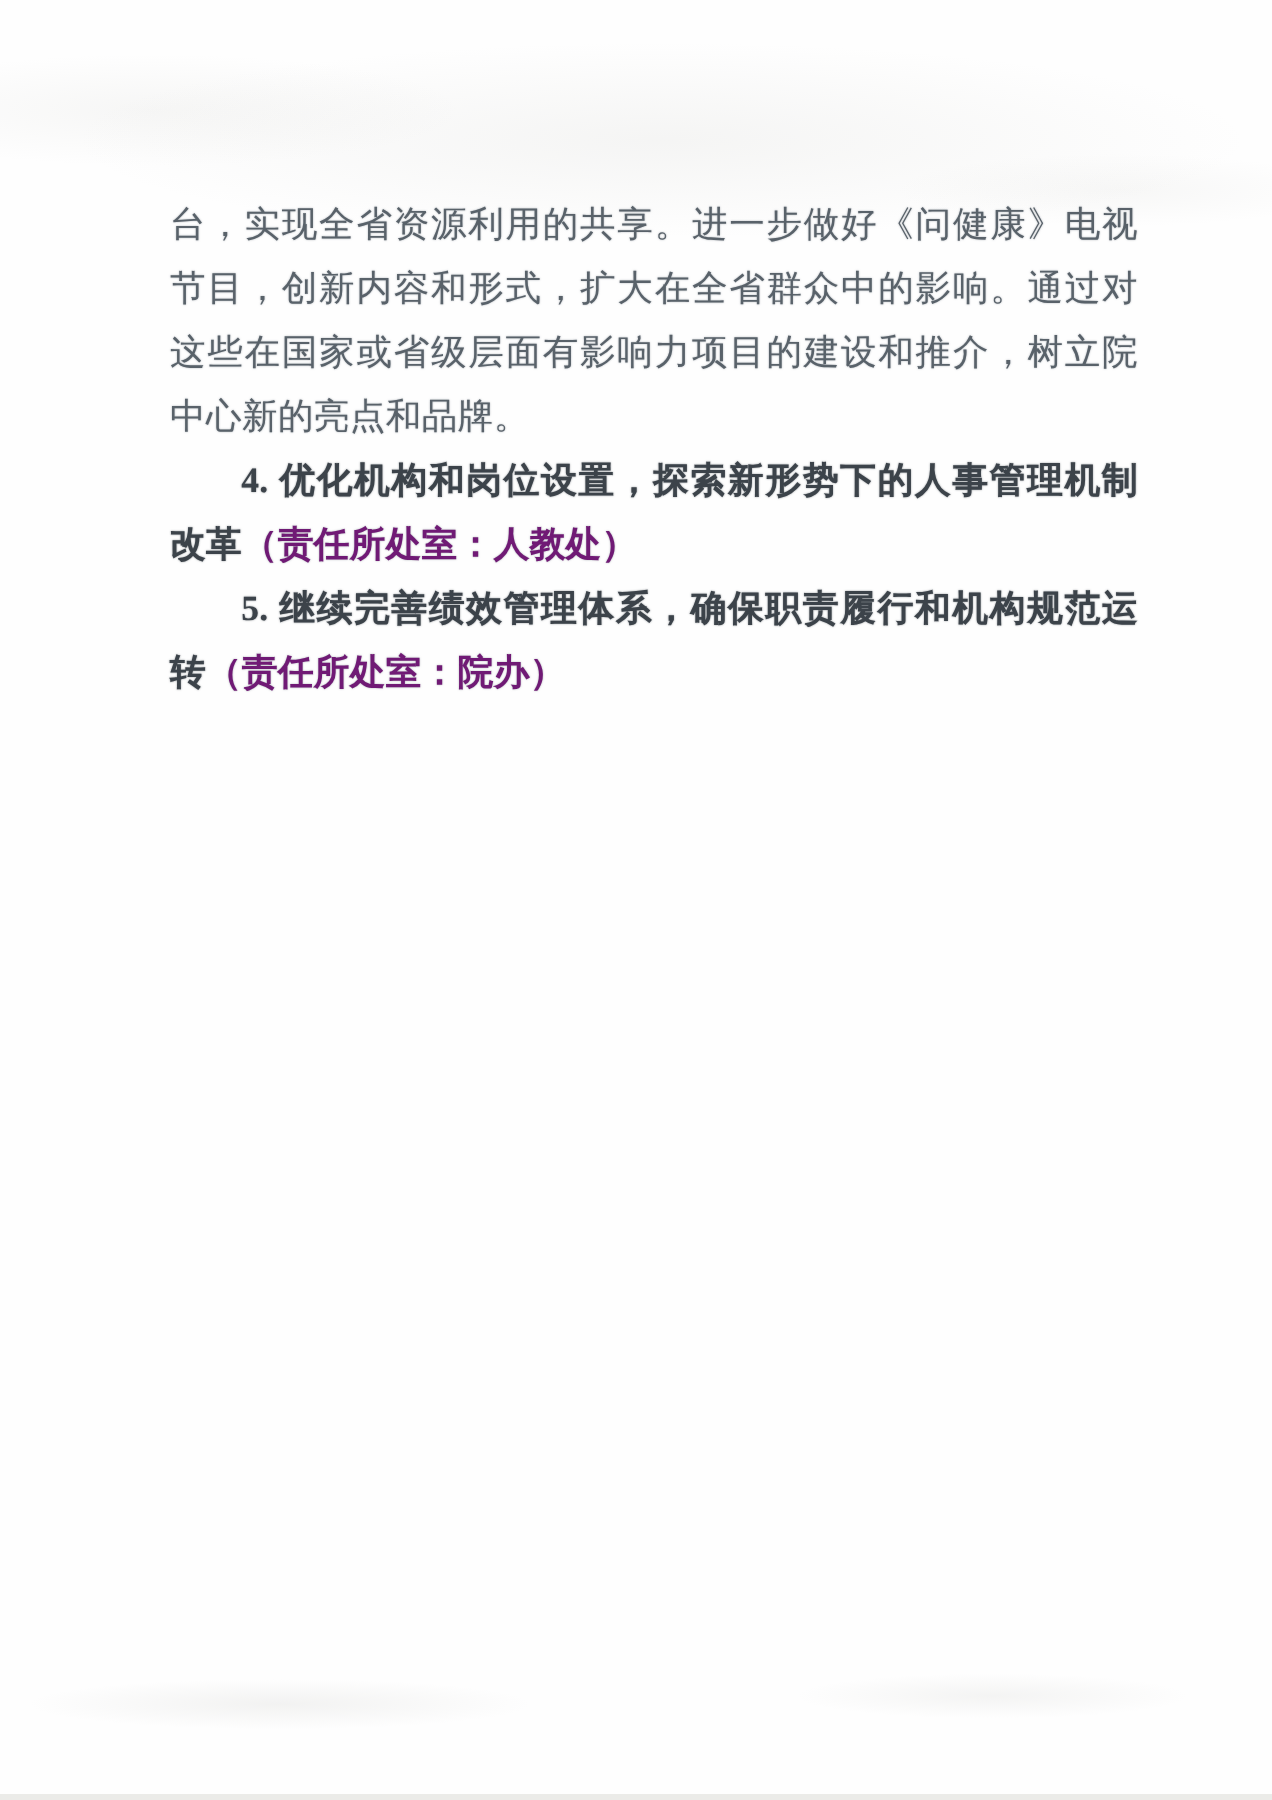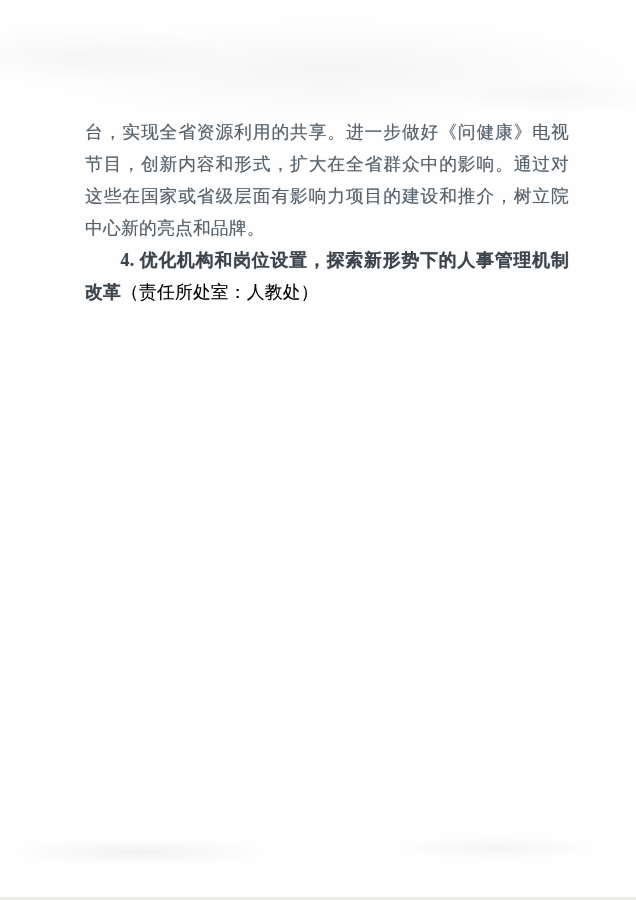--- a/index.html
+++ b/index.html
@@ -31,21 +31,21 @@
     position: absolute;
     left: 0;
     bottom: 0;
     width: 100%;
     height: 3px;
     background: #ebebe8;
   }
   .content {
     position: absolute;
     left: 85px;
-    top: 116px;
+    top: 96px;
     width: 484px;
     color: #59626a;
     font-size: 17.8px;
     line-height: 32px;
     text-align: justify;
     text-justify: inter-character;
     letter-spacing: 0.2px;
     text-shadow: 0 0 1px rgba(98,108,118,0.55);
   }
   .content p {
@@ -56,35 +56,36 @@
   }
   .para-noindent {
     text-indent: 0;
   }
   .heading-bold {
     font-weight: 700;
     color: #3c434a;
     text-shadow: 0 0 1px rgba(60,67,74,0.6);
   }
   .dept-note {
-    color: #000000;
-    font-weight: 400;
+    color: #701a75;
+    font-weight: 700;
   }
 </style>
 </head>
 <body>
 
 <div class="page">
   <div class="scan-noise"></div>
 
   <div class="content">
 
     <p class="para-noindent">台，实现全省资源利用的共享。进一步做好《问健康》电视节目，创新内容和形式，扩大在全省群众中的影响。通过对这些在国家或省级层面有影响力项目的建设和推介，树立院中心新的亮点和品牌。</p>
 
     <p class="para-indent"><span class="heading-bold">4. 优化机构和岗位设置，探索新形势下的人事管理机制改革</span><span class="dept-note">（责任所处室：人教处）</span></p>
 
 
+    <p class="para-indent"><span class="heading-bold">5. 继续完善绩效管理体系，确保职责履行和机构规范运转</span><span class="dept-note">（责任所处室：院办）</span></p>
 
 
   </div>
 
   <div class="scan-edge-bottom"></div>
 </div>
 
 </body></html>

